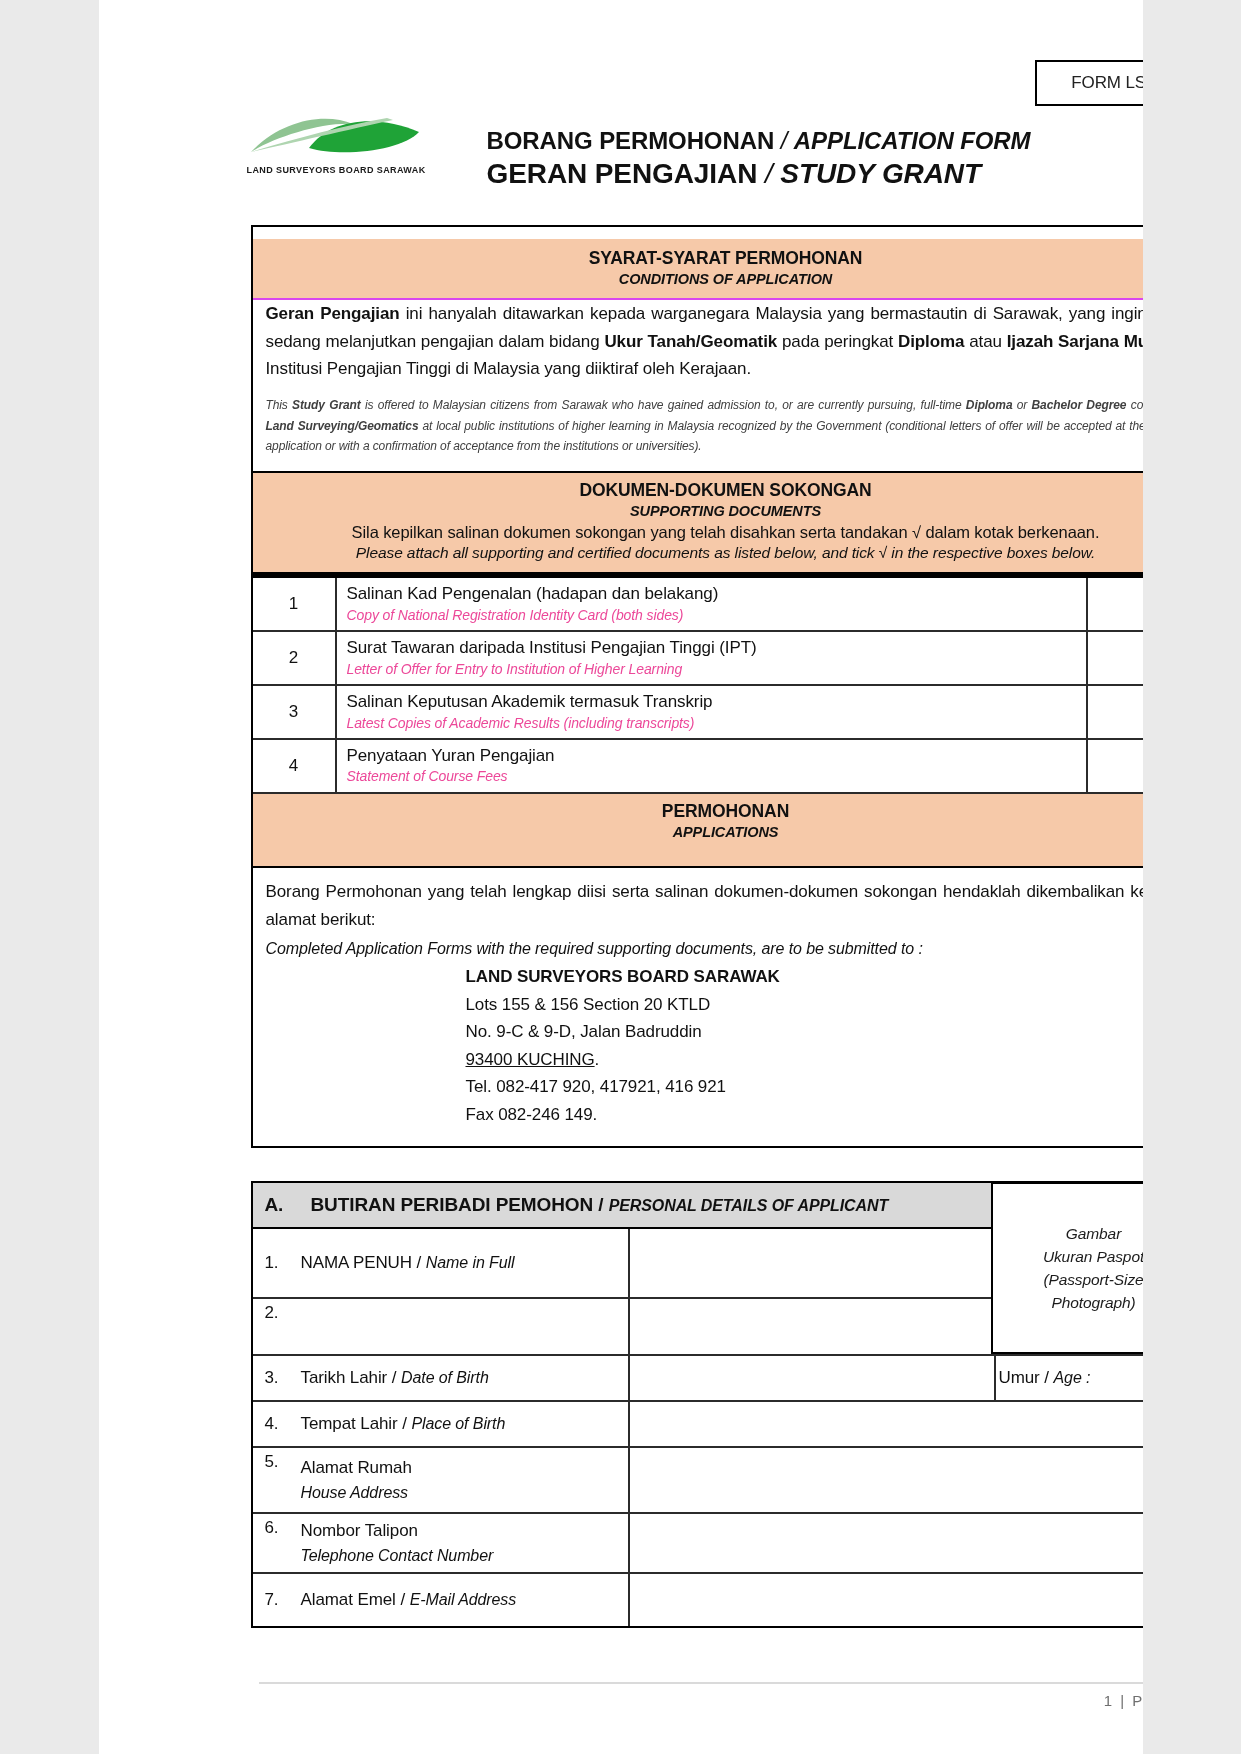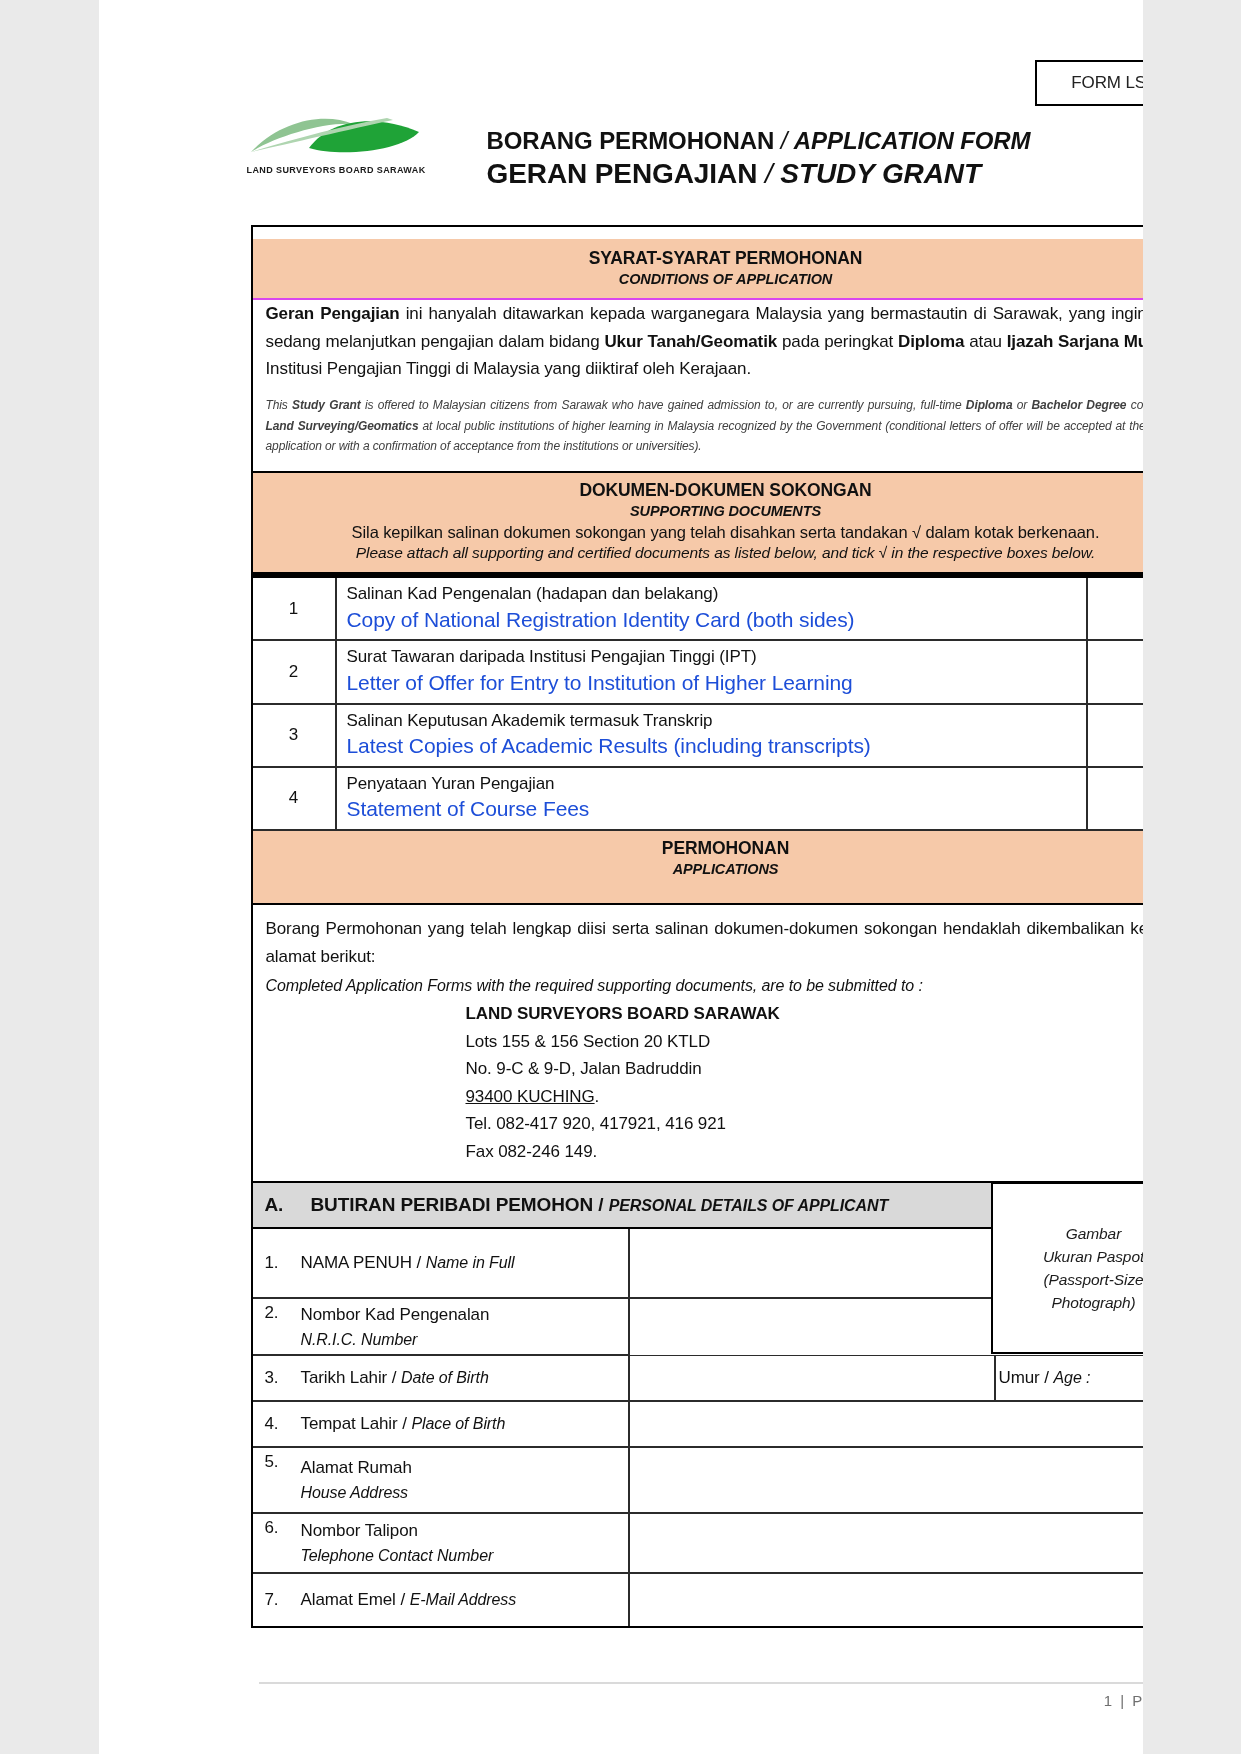--- a/index.html
+++ b/index.html
@@ -36,21 +36,21 @@
   .hdr-syarat{padding:8px 6px 9px;border-bottom:2px solid #d946ef;margin-top:12px;}
   .cond-block{padding:0 13px 14px;}
   .para-my{font-size:17px;line-height:1.62;text-align:justify;}
   .para-en{font-size:12px;line-height:1.72;text-align:justify;margin-top:12px;color:#404040;}
   .hdr-dok{padding:6px 6px 8px;border-top:2px solid #000;border-bottom:6px solid #000000;}
   .doc-row{display:grid;grid-template-columns:84px 751px 111px;border-bottom:2px solid #2b2b2b;}
   .doc-row:last-of-type{border-bottom:2px solid #000;}
   .doc-no{display:flex;align-items:center;justify-content:center;font-size:17px;border-right:2px solid #2b2b2b;}
   .doc-desc{padding:5px 10px 6px;border-right:2px solid #2b2b2b;}
   .doc-my{font-size:17px;line-height:1.32;}
-  .doc-en{font-size:21px;line-height:1.32;color:#1d4ed8;}
+  .doc-en{font-size:14px;font-style:italic;line-height:1.32;color:#ec4899;}
   .doc-check{background:#fff;}
   .hdr-per{padding:6px 6px 24px;border-bottom:2px solid #000;}
   .app-block{padding:10px 13px 18px;}
   .app-en{font-size:16px;font-style:italic;line-height:1.5;margin-top:4px;}
   .address{margin-left:200px;margin-top:2px;font-size:17px;line-height:1.62;}
   .addr-line{white-space:nowrap;}
 
   
   .secA{top:1181px;}
   .secA-header{height:46px;background:#D9D9D9;border-bottom:2px solid #000;
@@ -197,24 +197,20 @@
       <div class="f-label">
         <span class="f-no">1.</span>
         <span class="f-text"><span class="">NAMA PENUH </span><span class="">/ </span><span class="si">Name in Full</span></span>
       </div>
       <div class="f-value"></div>
     </div>
 
     <div class="f-row" style="height:57px">
       <div class="f-label">
         <span class="f-no">2.</span>
-        <span>
-          <span class="f-text"><span class="">Nombor Kad Pengenalan</span></span>
-          <div class="f-l2">N.R.I.C. Number</div>
-        </span>
       </div>
       <div class="f-value"></div>
     </div>
 
     <div class="f-row f-rowc" style="height:46px">
       <div class="f-label">
         <span class="f-no">3.</span>
         <span class="f-text"><span class="">Tarikh Lahir </span><span class="">/ </span><span class="si">Date of Birth</span></span>
       </div>
       <div class="f-value f-split">

